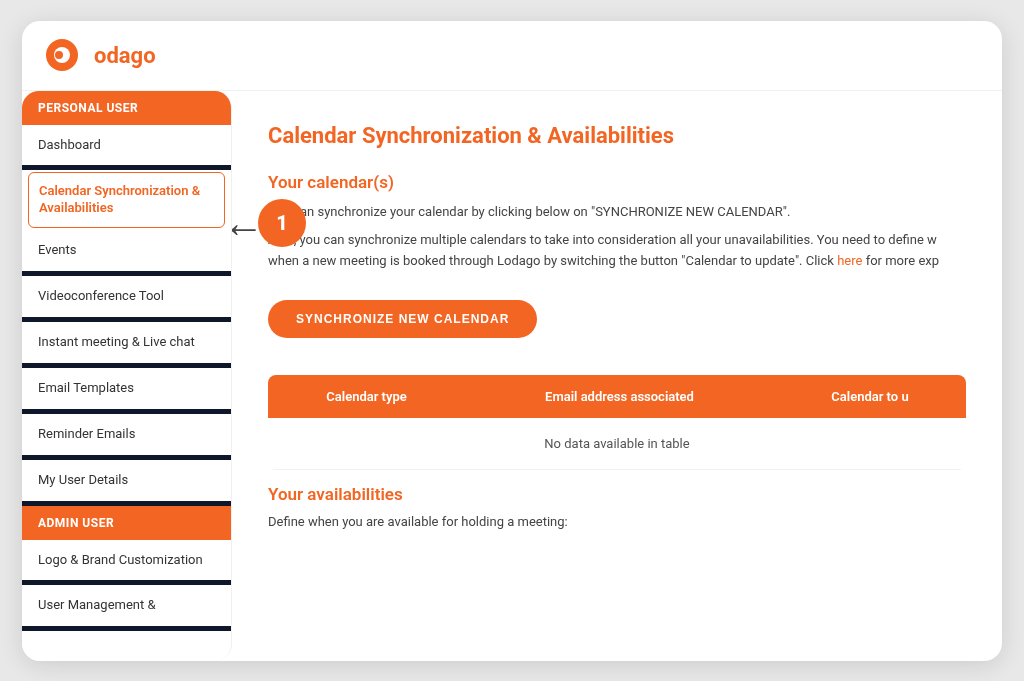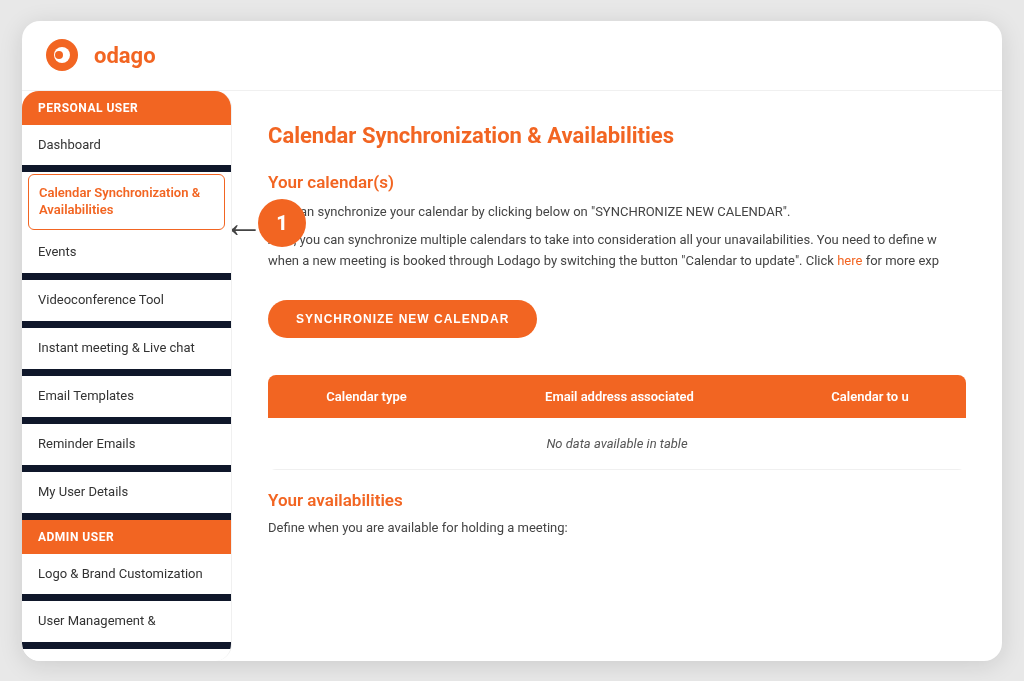--- a/index.html
+++ b/index.html
@@ -73,21 +73,21 @@
       font-size: 12px;
       font-weight: 700;
       padding: 10px 16px;
       letter-spacing: 0.5px;
     }
     .sidebar-item {
       padding: 12px 16px;
       font-size: 13px;
       color: #333;
       cursor: pointer;
-      border-bottom: 7px solid #0f172a;
+      border-bottom: 5px solid #0f172a;
       line-height: 1.3;
     }
     .sidebar-item.active {
       color: #f26522;
       border: 1.5px solid #f26522;
       border-radius: 6px;
       margin: 2px 6px;
       padding: 10px 10px;
       font-weight: 600;
     }
@@ -133,35 +133,34 @@
       cursor: pointer;
       margin: 20px 0 37px 0;
       display: inline-block;
     }
     
     .calendar-table {
       width: 100%;
       border-collapse: collapse;
       border-radius: 8px;
       overflow: hidden;
-      margin-bottom: 20px;
+      margin-bottom: 14px;
     }
     .calendar-table thead tr {
       background: #f26522;
     }
     .calendar-table thead th {
       color: white;
       font-size: 13px;
       font-weight: 600;
       padding: 14px 20px;
       text-align: center;
     }
     .calendar-table tbody tr {
       border-bottom: 1px solid #f0f0f0;
-      font-style: italic;
     }
     .calendar-table tbody td {
       padding: 18px 20px;
       font-size: 13px;
       color: #555;
       text-align: center;
     }
     .availabilities-section {
       margin-top: 8px;
     }

